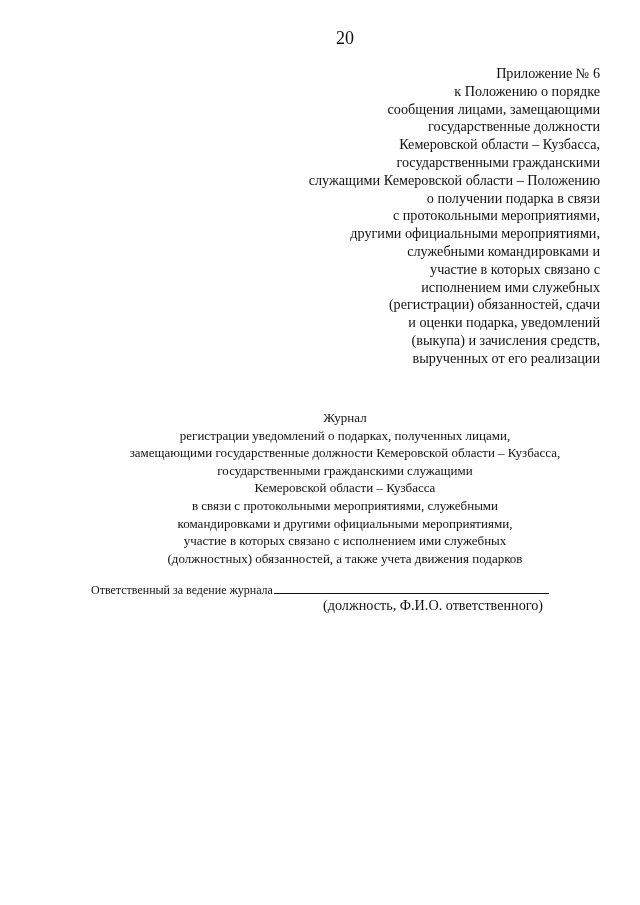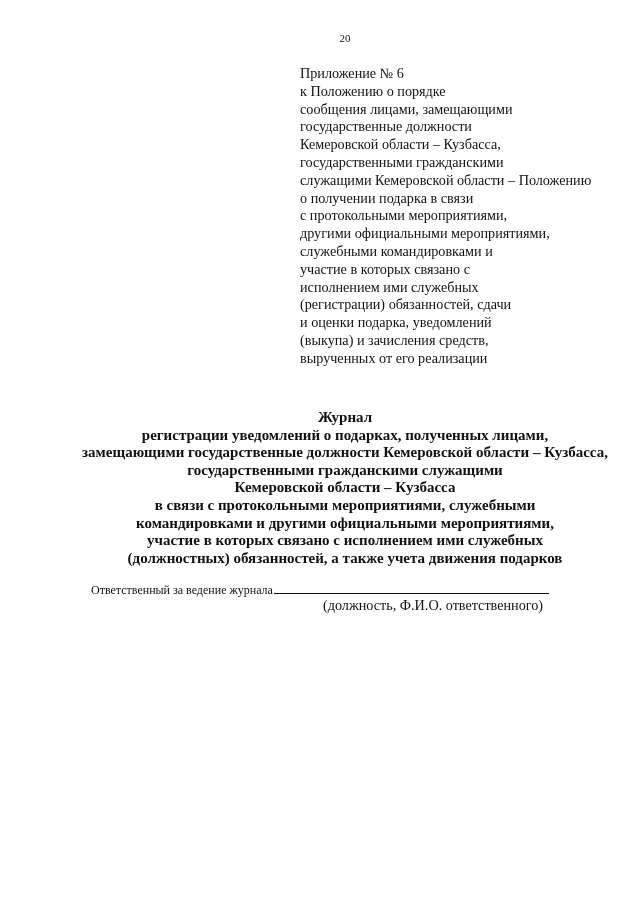--- a/index.html
+++ b/index.html
@@ -3,31 +3,31 @@
 <meta charset="utf-8">
 <style>
   html, body { margin: 0; padding: 0; background: #ffffff; }
   body {
     width: 640px; height: 905px; position: relative; overflow: hidden;
     font-family: "Liberation Serif", "DejaVu Serif", serif;
     color: #111111;
   }
   .page-number {
     position: absolute; top: 31px; left: 0; width: 640px;
-    text-align: center; font-size: 11px; line-height: 15px;
+    text-align: center; font-size: 18px; line-height: 15px;
     padding-left: 50px; box-sizing: border-box;
   }
   .appendix {
     position: absolute; top: 65px; left: 300px; width: 300px;
-    text-align: left; font-size: 14.2px; line-height: 17.8px;
+    text-align: right; font-size: 14.2px; line-height: 17.8px;
   }
   .appendix div, .journal div { white-space: nowrap; }
   .journal {
     position: absolute; top: 409px; left: 60px; width: 570px;
-    text-align: center; font-size: 15px; line-height: 17.6px; font-weight: bold;
+    text-align: center; font-size: 13px; line-height: 17.6px;
   }
   .responsible {
     position: absolute; top: 579px; left: 91px; width: 520px;
     font-size: 12px; line-height: 17px; white-space: nowrap;
   }
   .responsible .line {
     display: inline-block; width: 275px; border-bottom: 1px solid #111;
     height: 14px; vertical-align: baseline; margin-left: 1px;
   }
   .responsible-caption {

